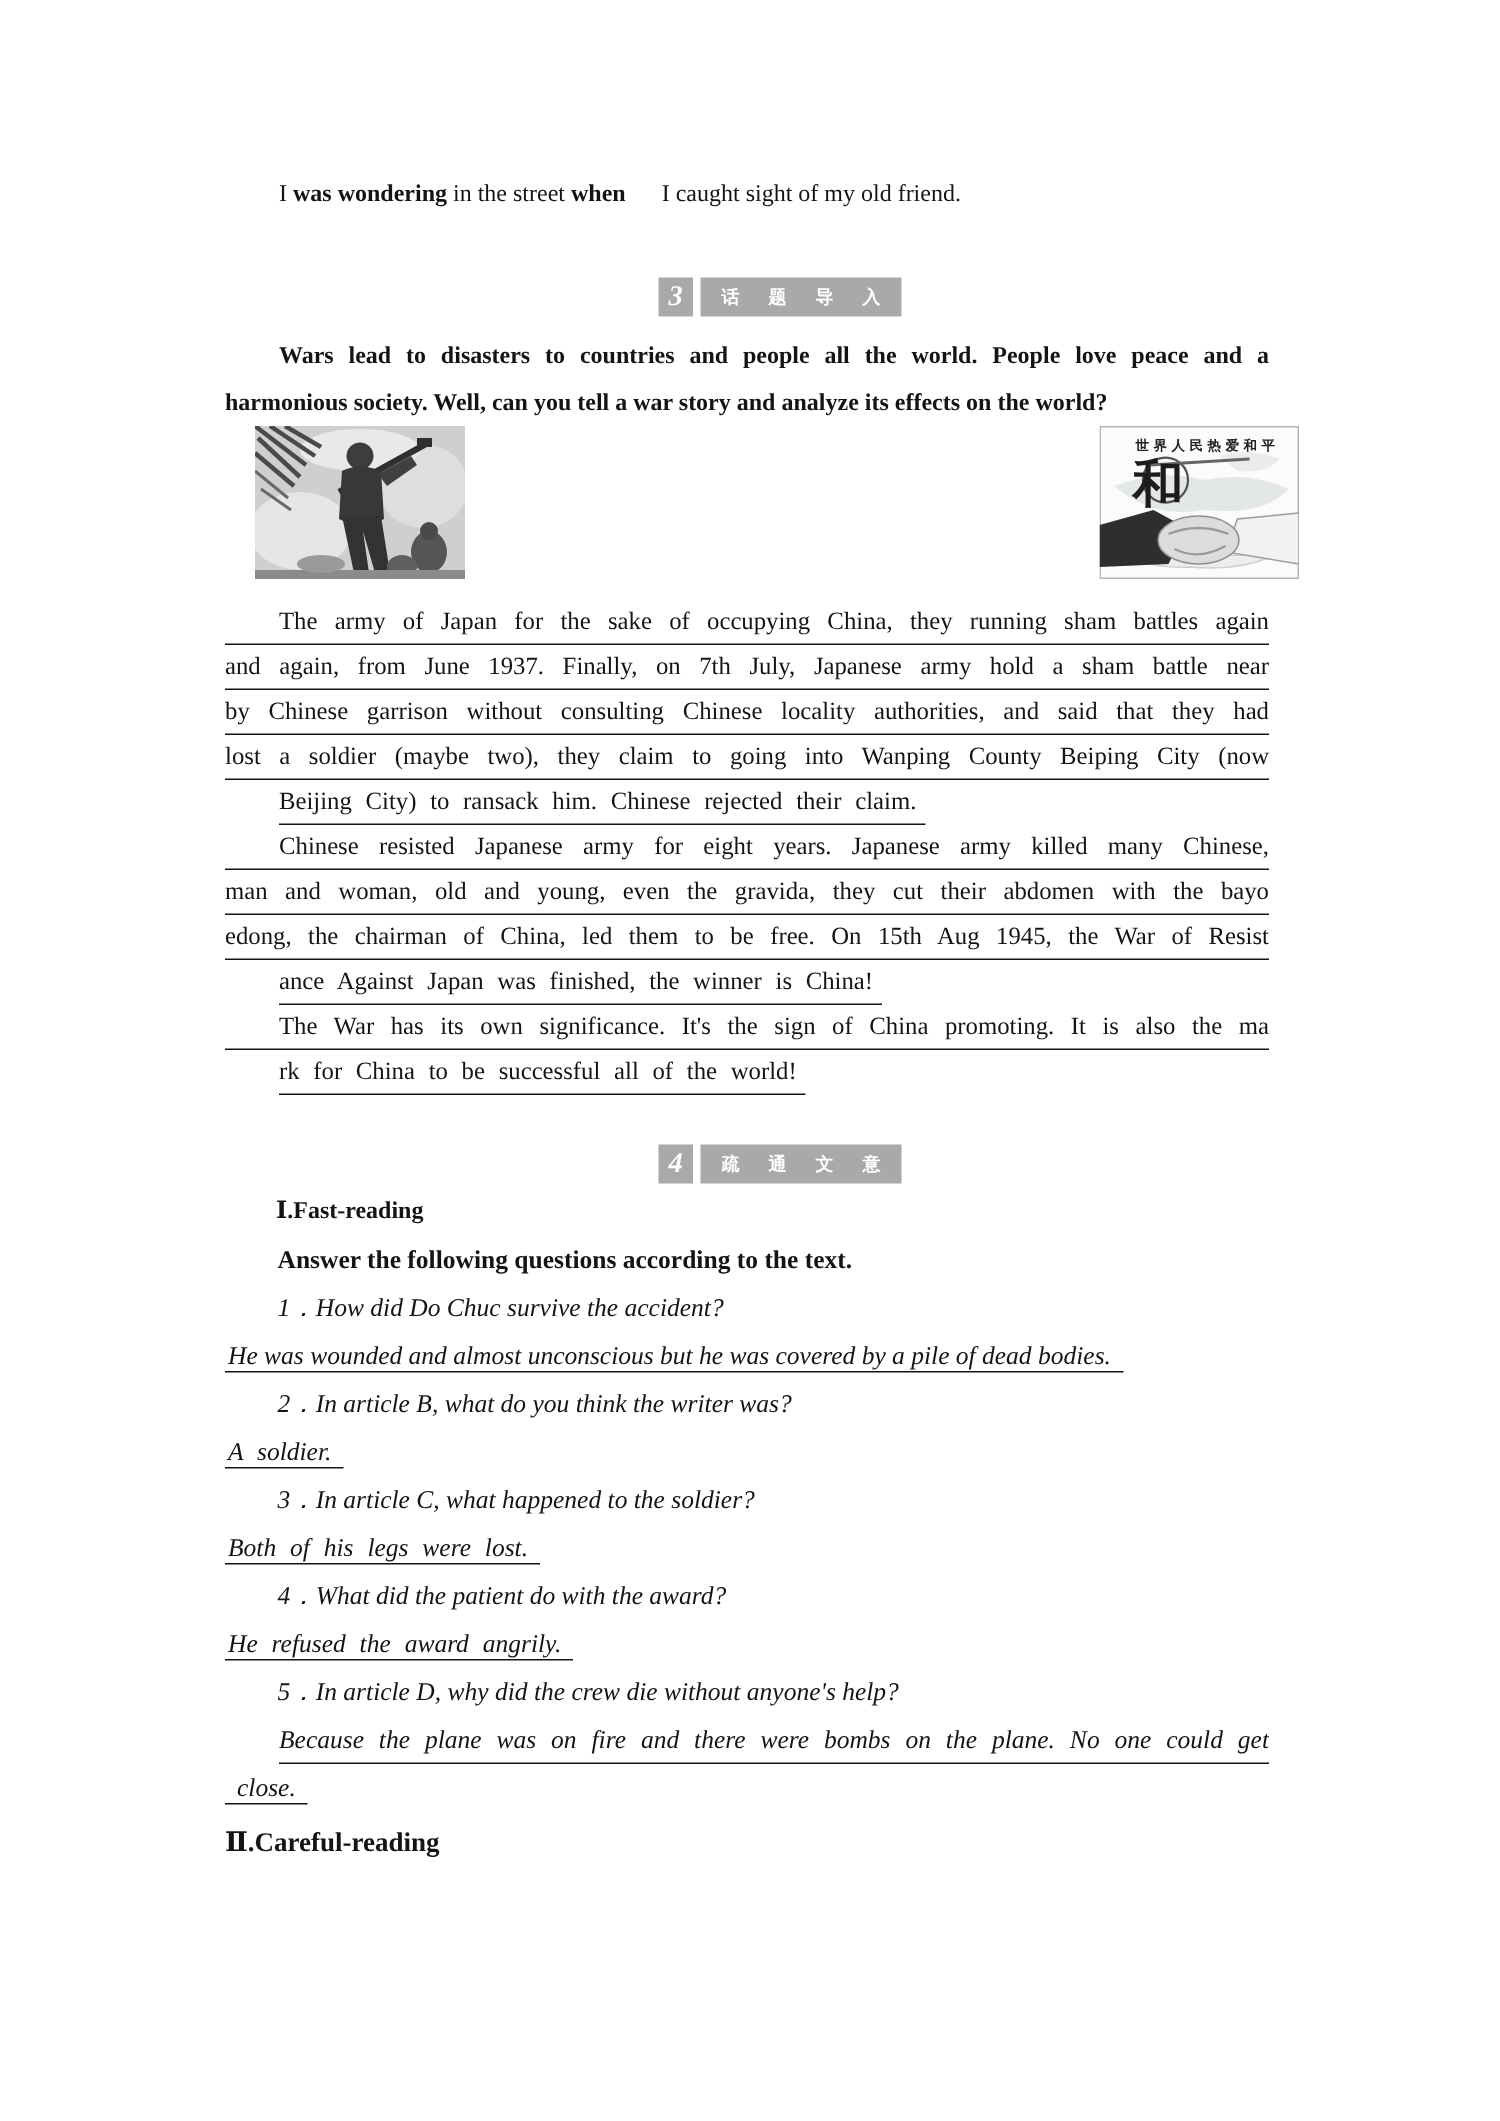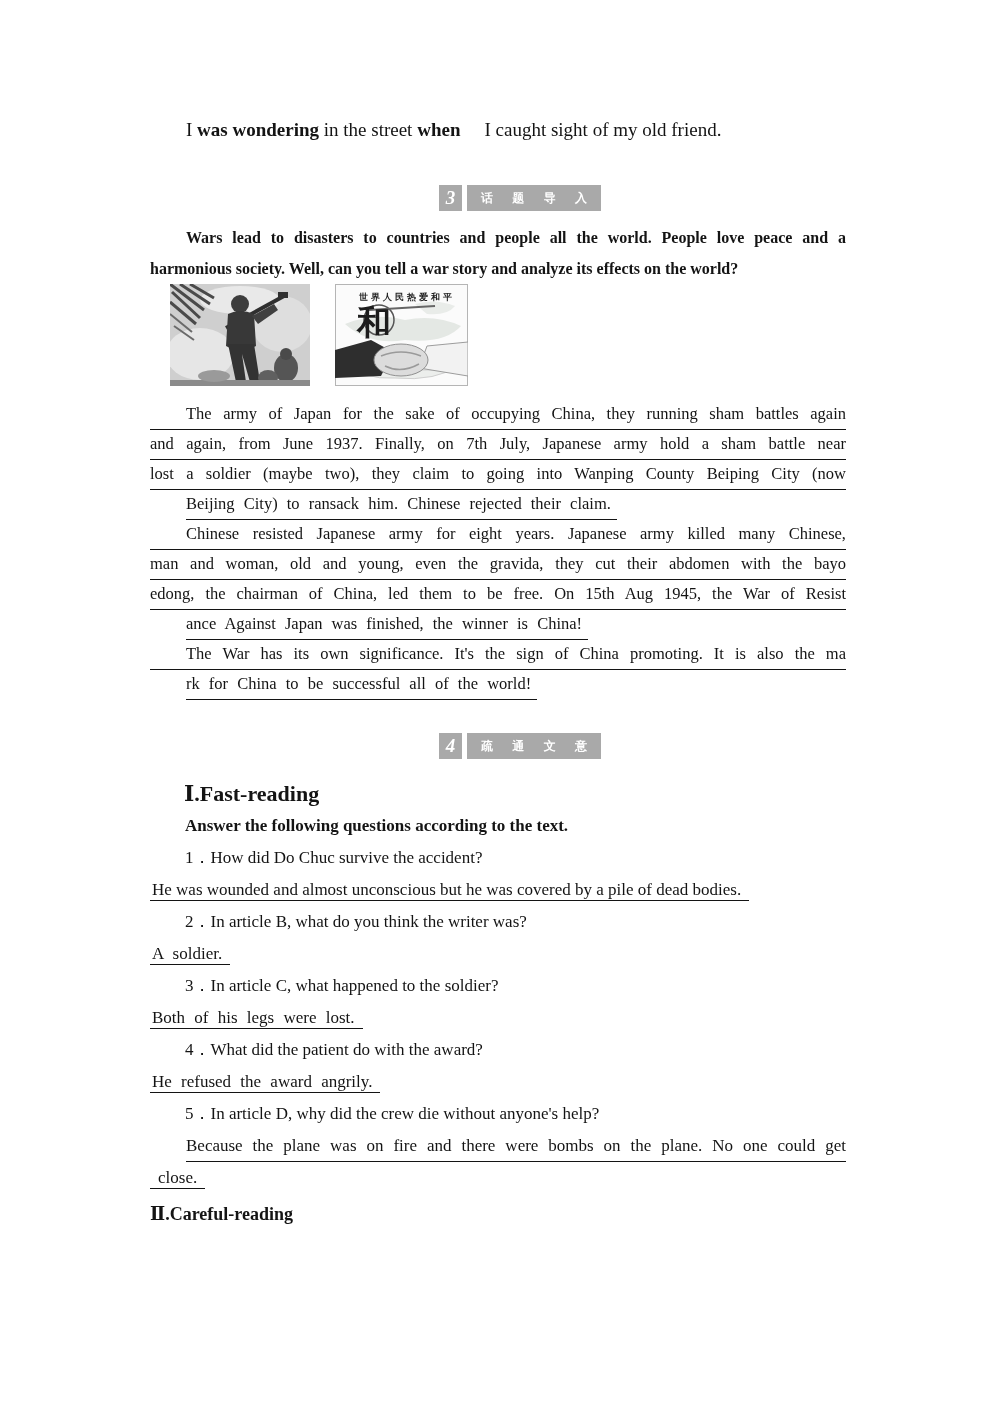--- a/index.html
+++ b/index.html
@@ -7,21 +7,21 @@
     position:relative;
     width:1000px; height:1414px;
     background:#ffffff;
     font-family:"Liberation Serif","DejaVu Serif",serif;
     color:#141414;
     overflow:hidden;
   }
   .content { position:absolute; left:150px; top:118px; width:696px; }
 
   
-  .fill-line { margin:0 0 0 36px; line-height:24px; font-size:19px; }
+  .fill-line { margin:0 0 0 36px; line-height:24px; font-size:16px; }
   .fill-line b { font-weight:bold; }
   .answer-gap { display:inline-block; width:24px; }
 
   
   .badge-row { display:flex; justify-content:center; gap:5px; height:26px; transform:translateX(22px); }
   .badge-row.b3 { margin-top:43px; }
   .badge-row.b4 { margin-top:33px; }
   .badge-num {
     background:#a9a9a9; color:#ffffff; width:23px;
     display:flex; align-items:center; justify-content:center;
@@ -34,44 +34,44 @@
     font-weight:bold; font-size:12px; letter-spacing:8px;
     font-family:"Liberation Sans","DejaVu Sans",sans-serif;
   }
 
   
   .intro { margin-top:11px; font-weight:bold; font-size:16px; }
   .intro-line { line-height:31px; height:31px; overflow:hidden; }
   .intro-line.l1 { padding-left:36px; text-align:justify; text-align-last:justify; }
 
   
-  .images-row { height:102px; display:flex; gap:25px; justify-content:flex-start; transform:translateX(20px); }
+  .images-row { height:102px; display:flex; gap:25px; justify-content:space-between; transform:translateX(20px); }
   .img-frame { display:block; }
 
   
   .passage { margin-top:14px; font-size:16.5px; }
   .pline {
     height:30px; line-height:28.5px; box-sizing:border-box;
     border-bottom:1.5px solid #141414;
     text-align:justify; text-align-last:justify;
     overflow:hidden; word-spacing:1px;
   }
   .pline.pfirst { padding-left:36px;font-family:Liberation Serif, serif; }
   .pline.plast {
     width:-moz-fit-content; width:fit-content;
     text-align:left; text-align-last:auto;
     word-spacing:5px; padding-right:6px;margin-left:36px;
   }
 
   
-  .h-fast { margin-top:18px; padding-left:34px; font-weight:bold; font-size:22px; line-height:33px; height:33px; }
+  .h-fast { margin-top:2px; padding-left:34px; font-weight:bold; font-size:16px; line-height:33px; height:33px; }
   .h-instr { padding-left:35px; font-weight:bold; font-size:17px; line-height:32px; height:32px; }
 
   
-  .qa { font-size:17px; }
+  .qa { font-size:17px;font-style:italic; }
   .qline { padding-left:35px; line-height:32px; height:32px; overflow:hidden; }
   .aline { line-height:32px; height:32px; overflow:hidden; }
   .aline .u { border-bottom:1.5px solid #141414; padding:0 8px 1px 2px; }
   .aline.spread { word-spacing:5px; }
   .aline.afull {
     margin-left:36px; box-sizing:border-box;
     border-bottom:1.5px solid #141414;
     text-align:justify; text-align-last:justify;
     word-spacing:2px;
   }
@@ -129,20 +129,21 @@
         <path d="M0,66 L36,56 L58,68 L46,92 L0,94 Z" fill="#2e2e2e"></path>
         <path d="M133,58 L92,62 L84,84 L133,92 Z" fill="#f2f2f2" stroke="#9c9c9c"></path>
         <ellipse cx="66" cy="76" rx="27" ry="16" fill="#dcdcdc" stroke="#8f8f8f"></ellipse>
         <path d="M46,72 Q66,64 86,72 M50,82 Q66,90 84,80" stroke="#9a9a9a" stroke-width="1.5" fill="none"></path>
       </svg>
     </div>
 
     <div class="passage">
         <div class="pline pfirst">The army of Japan for the sake of occupying China, they running sham battles again</div>
         <div class="pline">and again, from June 1937. Finally, on 7th July, Japanese army hold a sham battle near</div>
+        <div class="pline">by Chinese garrison without consulting Chinese locality authorities, and said that they had</div>
         <div class="pline">lost a soldier (maybe two), they claim to going into Wanping County Beiping City (now</div>
         <div class="pline plast">Beijing City) to ransack him. Chinese rejected their claim.</div>
         <div class="pline pfirst">Chinese resisted Japanese army for eight years. Japanese army killed many Chinese,</div>
         <div class="pline">man and woman, old and young, even the gravida, they cut their abdomen with the bayo</div>
         <div class="pline">edong, the chairman of China, led them to be free. On 15th Aug 1945, the War of Resist</div>
         <div class="pline plast">ance Against Japan was finished, the winner is China!</div>
         <div class="pline pfirst">The War has its own significance. It's the sign of China promoting. It is also the ma</div>
         <div class="pline plast">rk for China to be successful all of the world!</div>
       </div>
 

